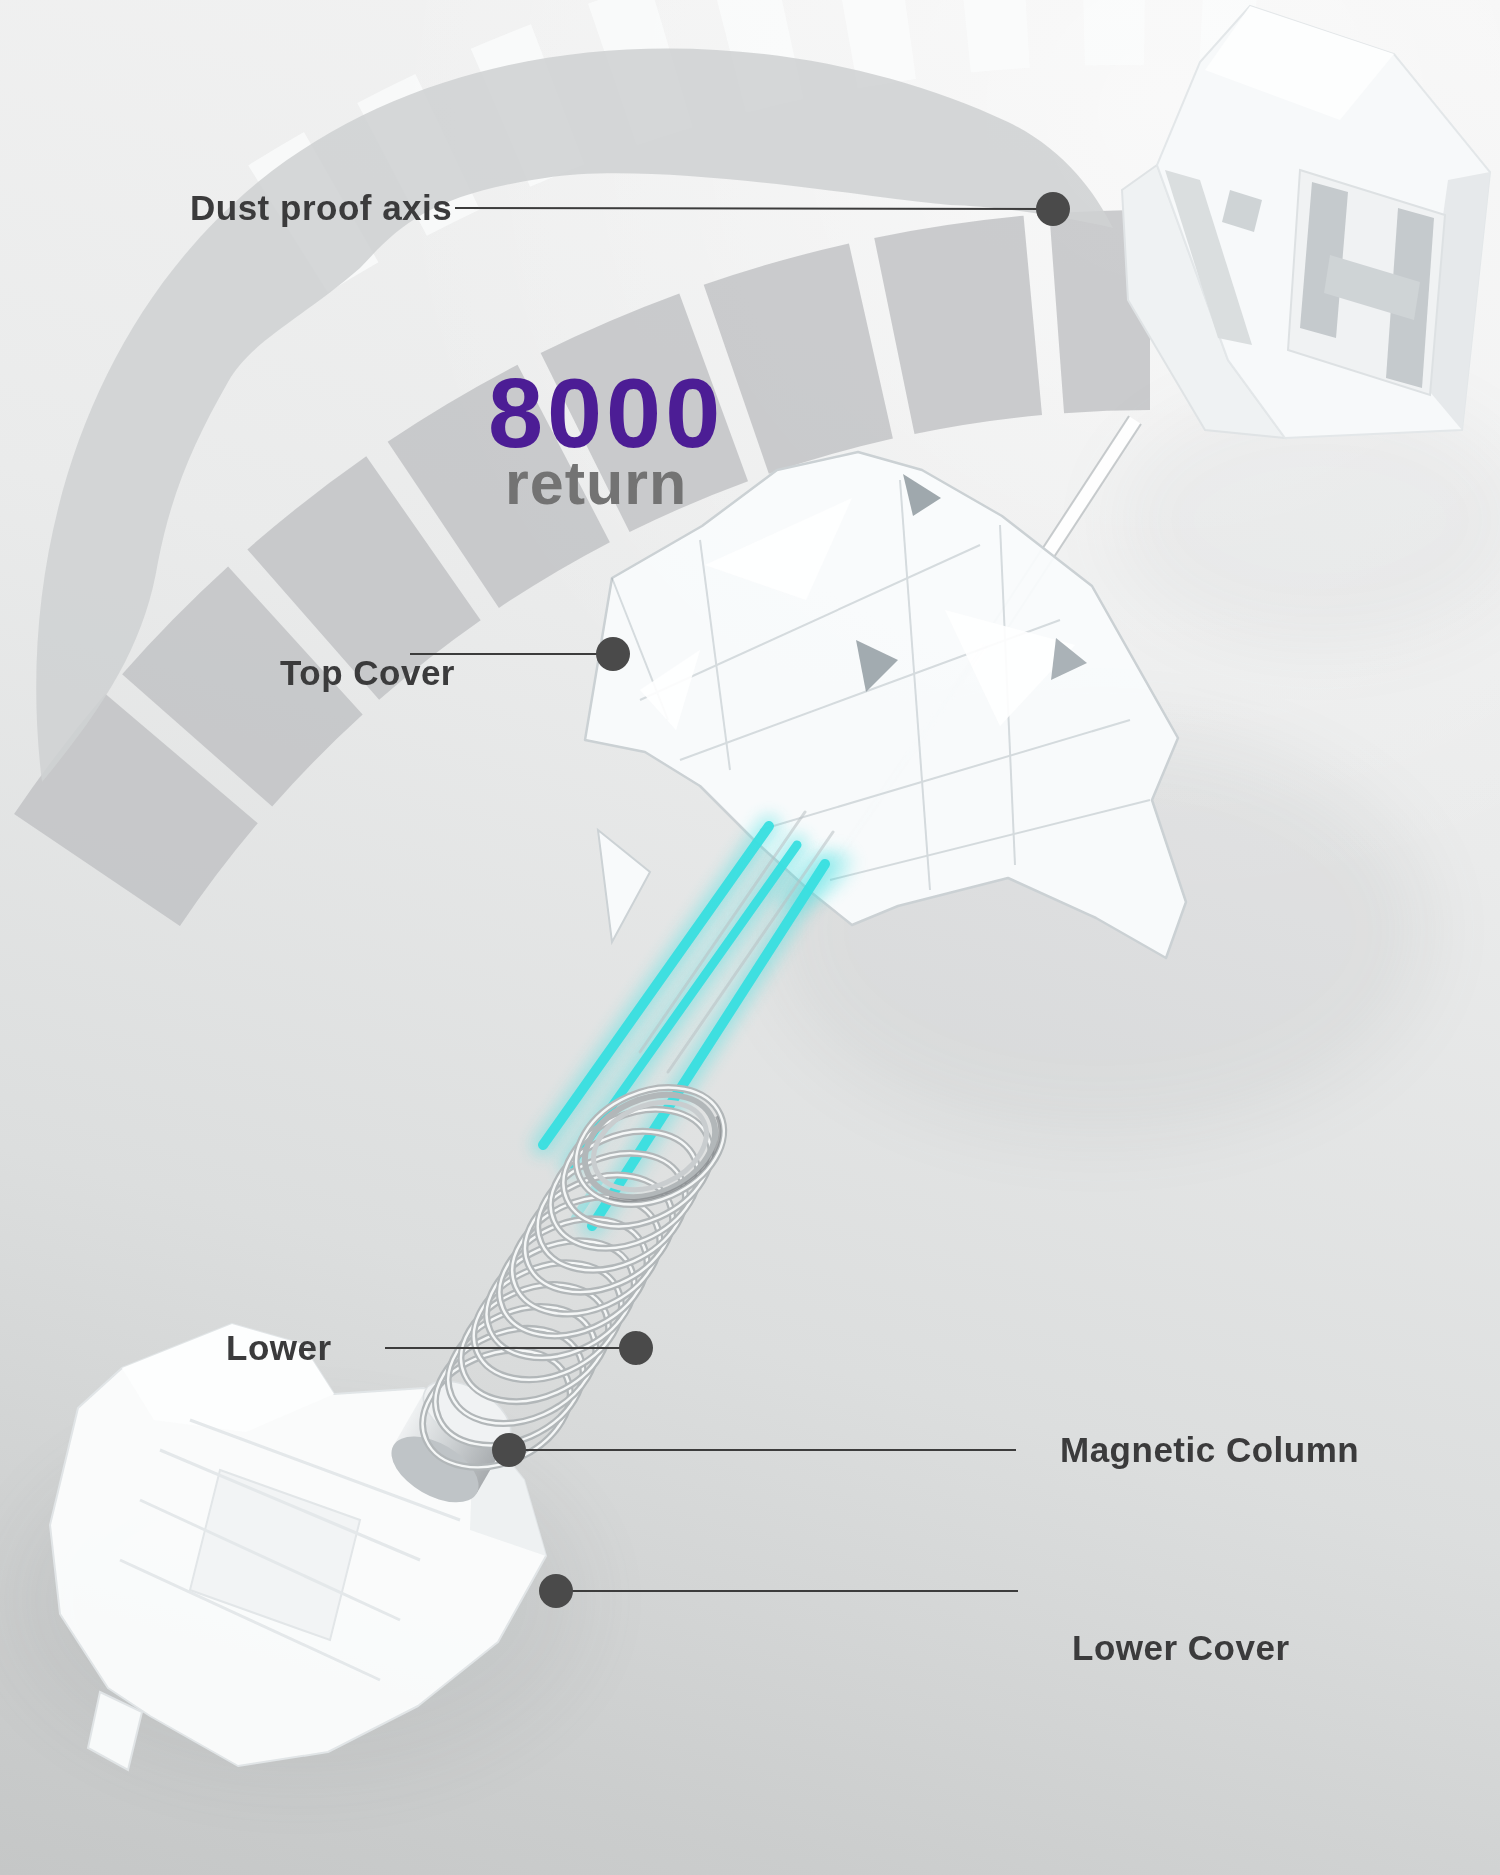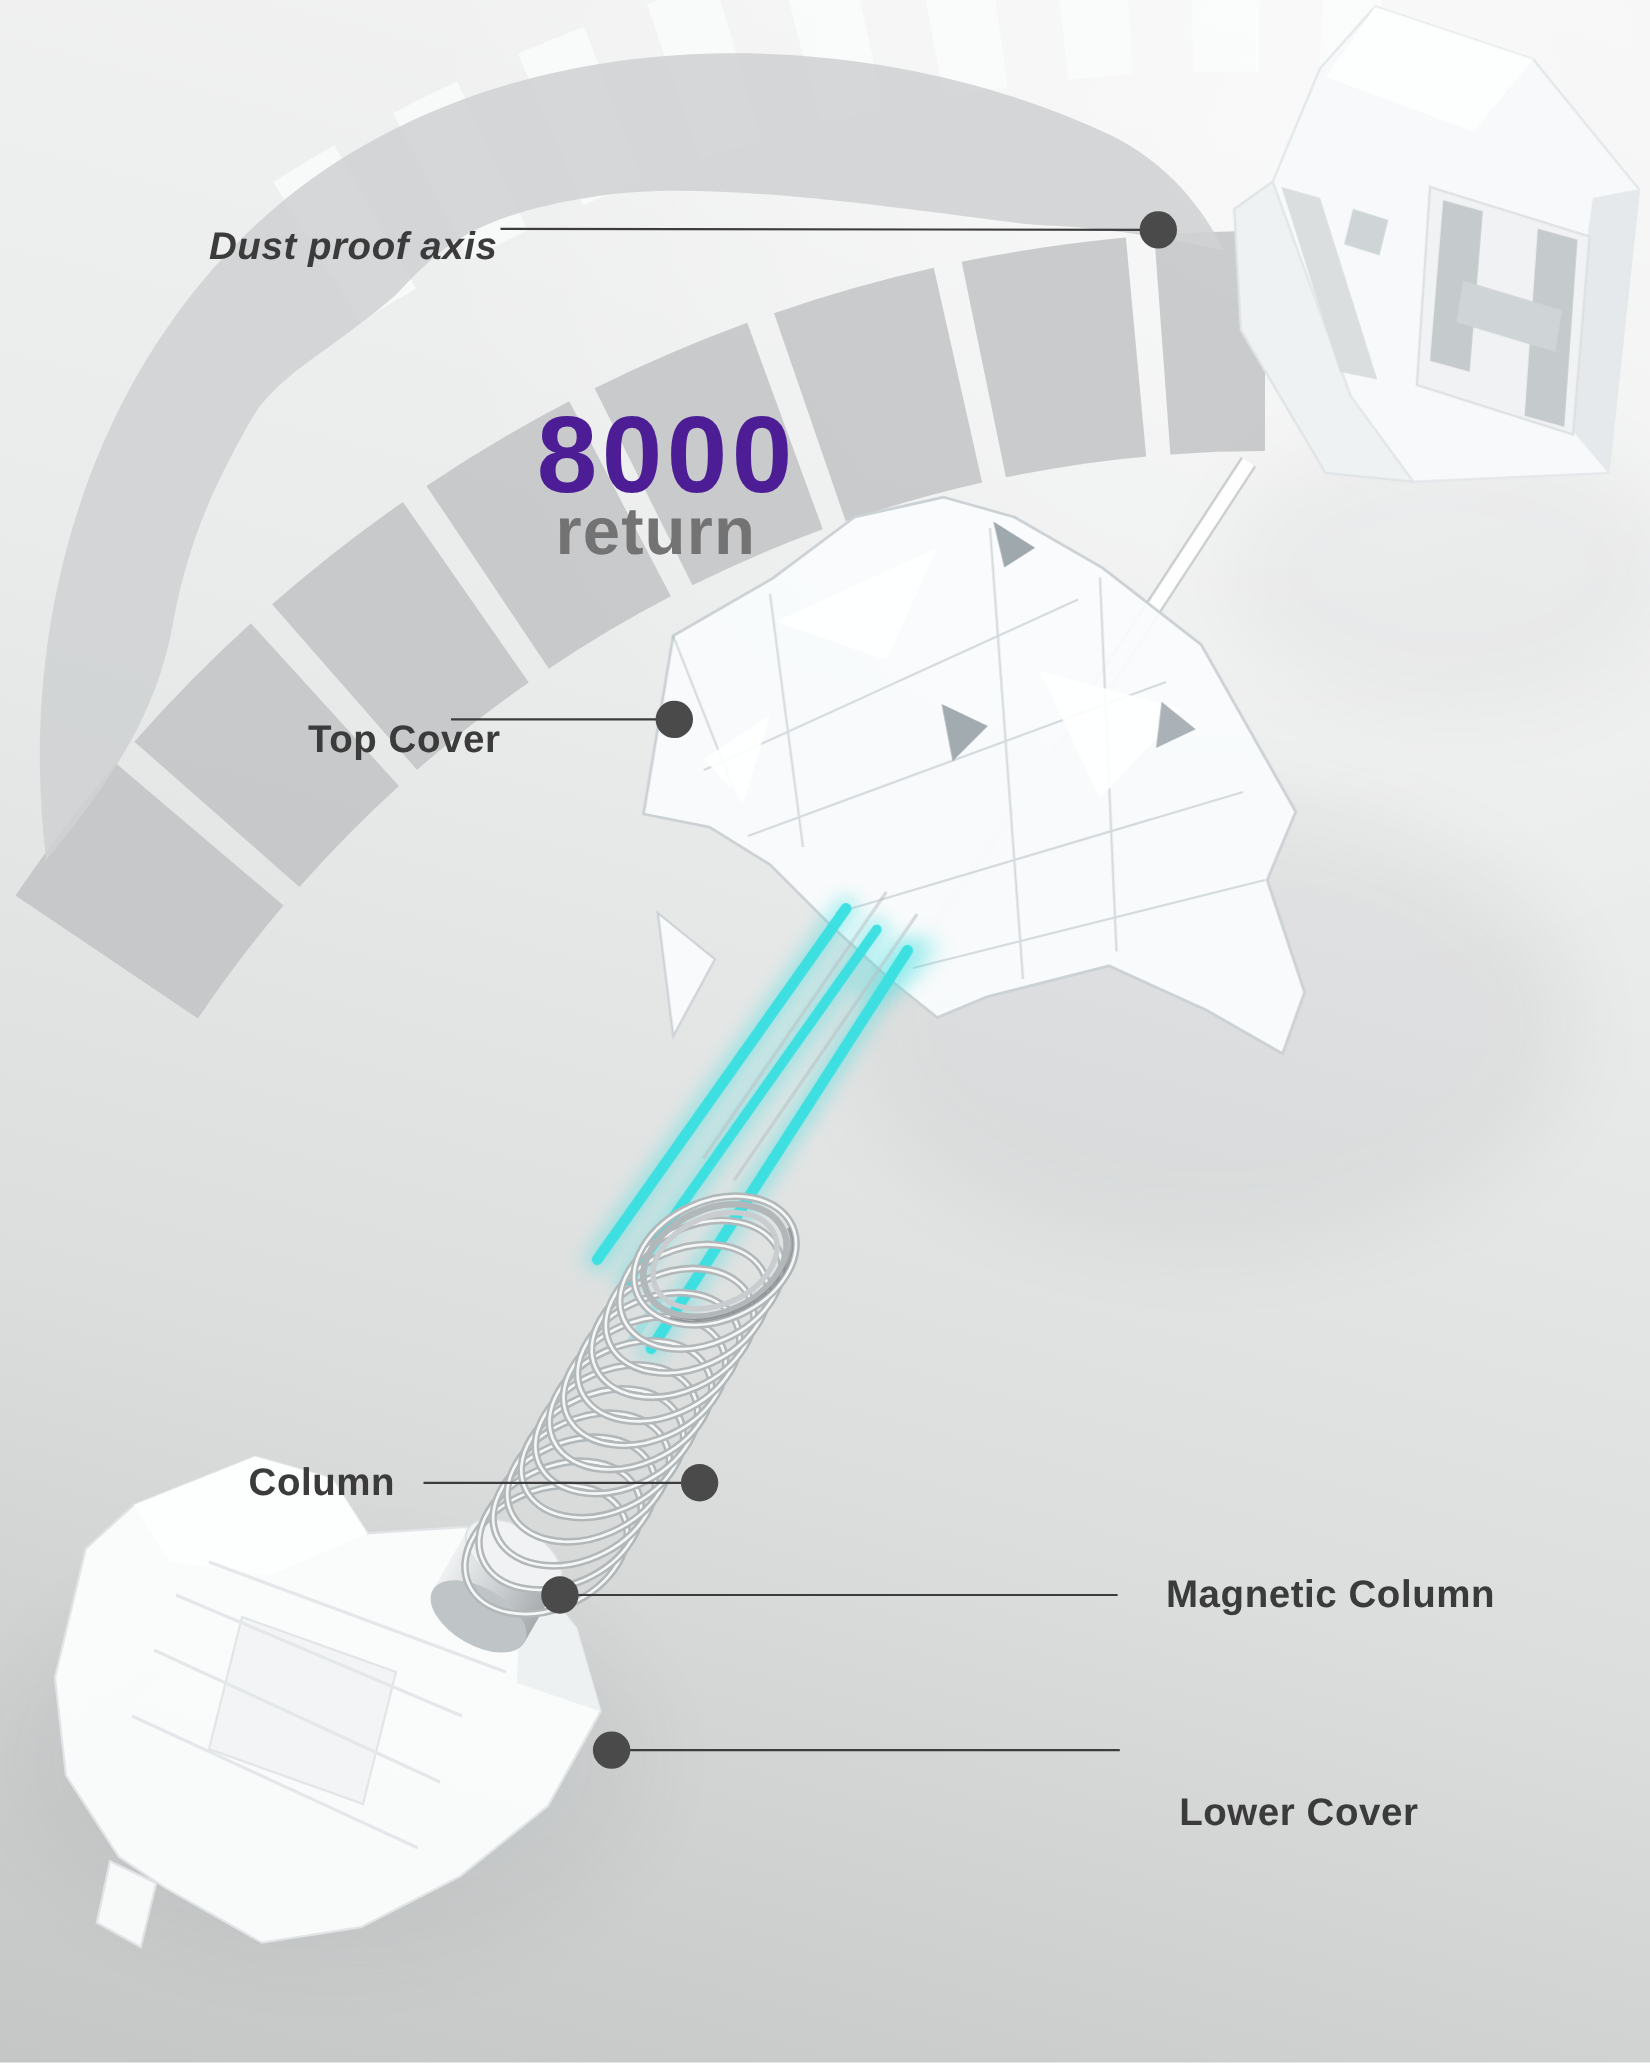--- a/index.html
+++ b/index.html
@@ -11,21 +11,21 @@
   .sheen{
     position:absolute;inset:0;pointer-events:none;
     background:radial-gradient(circle at 78% 6%, rgba(255,255,255,.55) 0%, rgba(255,255,255,0) 38%);
   }
   #scene{position:absolute;left:0;top:0;}
   .callout-label{
     position:absolute;white-space:nowrap;
     font-weight:700;font-size:35px;line-height:40px;letter-spacing:.5px;
     color:#3b3b3c;
   }
-  #label-dust{left:190px;top:204px;font-style:italic;}
+  #label-dust{left:190px;top:188px;}
   #label-top-cover{left:280px;top:653px;}
   #label-spring{left:226px;top:1328px;}
   #label-magnetic{left:1060px;top:1430px;}
   #label-lower{left:1072px;top:1628px;}
   .badge{position:absolute;left:488px;top:366px;}
   .badge-number{
     font-weight:700;font-size:99px;line-height:.95;letter-spacing:4px;color:#4c1d95;
   }
   .badge-unit{
     font-weight:700;font-size:61px;line-height:.9;letter-spacing:1px;color:#737373;
@@ -192,15 +192,15 @@
   </g>
 </svg>
 
 <div class="badge">
   <div class="badge-number">8000</div>
   <div class="badge-unit">return</div>
 </div>
 
 <div id="label-dust" class="callout-label">Dust proof axis</div>
 <div id="label-top-cover" class="callout-label">Top Cover</div>
-<div id="label-spring" class="callout-label">Column</div>
+<div id="label-spring" class="callout-label">Lower</div>
 <div id="label-magnetic" class="callout-label">Magnetic Column</div>
 <div id="label-lower" class="callout-label">Lower Cover</div>
 
 </body></html>

